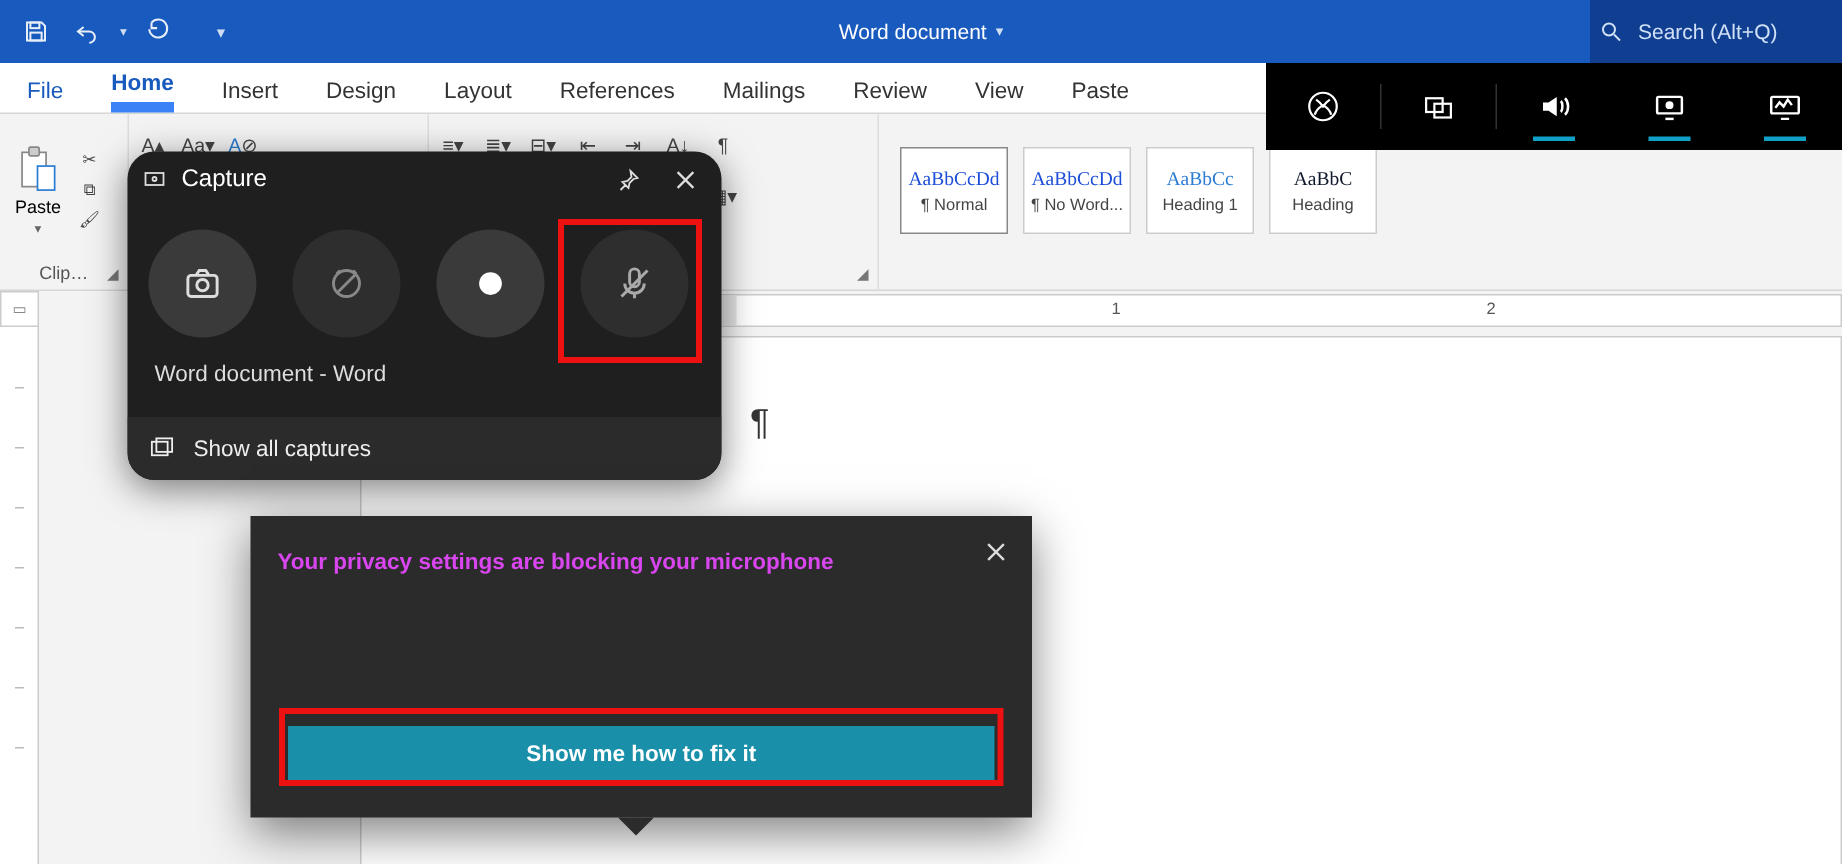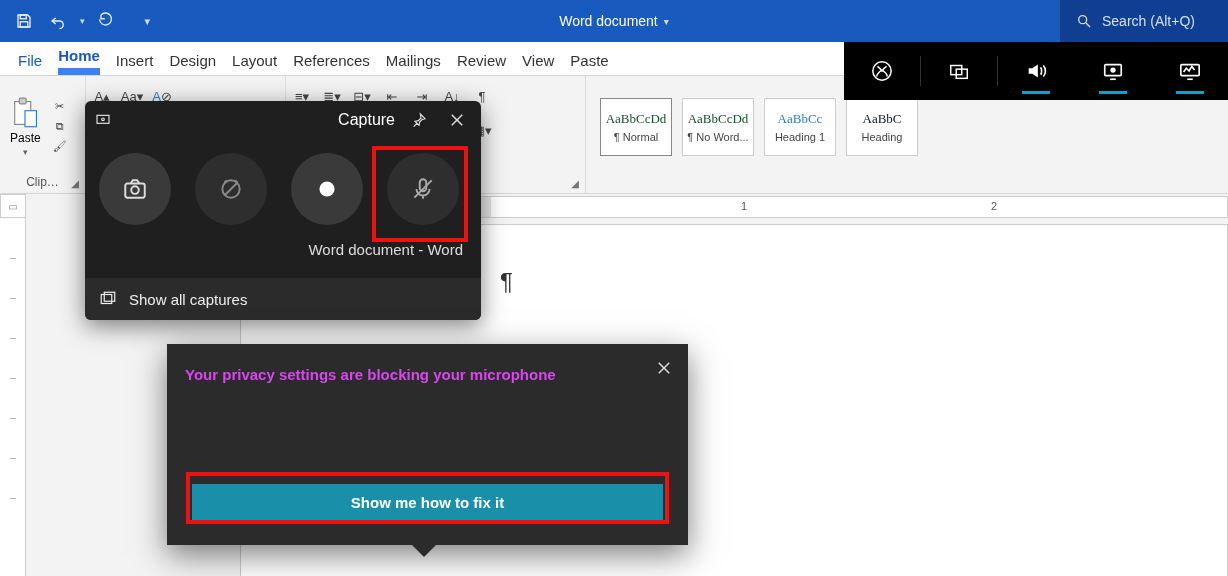--- a/index.html
+++ b/index.html
@@ -7,26 +7,26 @@
   body { position: relative; }
 
   
   .titlebar { height: 42px; background: #185ABD; display: flex; align-items: center; color: #fff; position: relative; }
   .titlebar .qat { display: flex; align-items: center; gap: 10px; padding-left: 12px; height: 100%; }
   .titlebar .qat .qat-btn svg path, .titlebar .qat .qat-btn svg rect { stroke: #fff; }
   .qat-btn { width: 24px; height: 24px; display: flex; align-items: center; justify-content: center; opacity: .9; }
   .qat-sep { width: 6px; }
   .doc-title { position: absolute; left: 50%; transform: translateX(-50%); font-size: 14px; display:flex; align-items:center; gap:6px; color:#fff;}
   .doc-title .caret { font-size: 10px; opacity:.8;}
-  .search-box { position: absolute; right: 0; top: 0; height: 42px; width: 168px; background: #103F91; display: flex; align-items: center; padding: 0 16px; gap: 10px; }
+  .search-box { position: absolute; right: 0; top: 0; height: 42px; width: 168px; background: #103F91; display: flex; align-items: center; padding: 0 6px; gap: 10px; }
   .search-box svg { flex: 0 0 16px; }
   .search-text { color: #cfe0f7; font-size: 14px; white-space: nowrap; }
 
   
-  .ribbon-tabs { height: 34px; background: #fff; display: flex; align-items: flex-end; padding-left: 18px; border-bottom: 1px solid #d6d6d6; gap: 16px; font-size: 15px; color:#333;}
+  .ribbon-tabs { height: 34px; background: #fff; display: flex; align-items: flex-end; padding-left: 18px; border-bottom: 1px solid #d6d6d6; gap: 32px; font-size: 15px; color:#333;}
   .ribbon-tab { padding-bottom: 6px; cursor:pointer; }
   .ribbon-tab.active { color: #185ABD; border-bottom: 7px solid #3b82f6; font-weight:600; padding-bottom:4px;}
   .ribbon-tab.file { color: #185ABD; font-weight:400; }
 
   
   .ribbon-body { height: 118px; background: #f3f3f3; border-bottom: 1px solid #d6d6d6; display: flex; position: relative; }
   .grp { border-right: 1px solid #ddd; display: flex; flex-direction: column; justify-content: space-between; padding: 4px 6px 2px 6px; }
   .grp-label { text-align: center; font-size: 12px; color: #555; padding: 2px 0; position:relative;}
   .grp-label .dialog-launch { position:absolute; right:0; bottom:2px; font-size:10px; color:#777;}
   .grp-content { flex: 1; display: flex; align-items: center; gap: 6px; }
@@ -35,21 +35,21 @@
   .paste-label { font-size:12px;}
   .small-col { display:flex; flex-direction:column; gap:6px;}
   .mini { width:18px; height:14px; display:flex; align-items:center; justify-content:center; font-size:11px; color:#444;}
   .font-grp { width:260px;}
   .icon-row { display:flex; gap:10px; margin-top:6px; align-items:center;}
   .ic { width:20px; height:20px; display:flex; align-items:center; justify-content:center; font-size:13px; color:#444;}
   .para-grp { width:300px;}
   .styles-grp { flex:0 0 auto; padding-left:14px;}
   .style-tile { width:72px; height:58px; border:1px solid #ccc; background:#fff; display:flex; flex-direction:column; align-items:center; justify-content:center; font-size:11px; color:#666; margin-right:4px;}
   .style-tile.sel { border-color:#888;}
-  .style-tile .preview { font-size:13px; color:#14532d; font-family:Georgia,serif;}
+  .style-tile .preview { font-size:13px; color:#1d4ed8; font-family:Georgia,serif;}
   .style-tile .nm { font-size:11px; color:#444; margin-top:4px;}
 
   
   .doc-area { position:absolute; top:194px; left:0; right:0; bottom:0; background:#f3f3f3;}
   .ruler-corner { position:absolute; left:0; top:0; width:26px; height:24px; background:#fff; border:1px solid #ccc; display:flex; align-items:center; justify-content:center; font-size:10px; color:#888;}
   .ruler { position:absolute; left:240px; right:0; top:2px; height:22px; background:#fff; border:1px solid #ccc;}
   .ruler-inner { position:absolute; left:0; top:0; bottom:0; width:250px; background:#e6e6e6;}
   .tick-num { position:absolute; top:3px; font-size:11px; color:#555;}
   .vgutter { position:absolute; left:0; top:24px; bottom:0; width:26px; background:#fff; border-right:1px solid #ccc;}
   .page { position:absolute; left:240px; top:30px; width:988px; height:600px; background:#fff; border:1px solid #ccc;}
@@ -57,21 +57,21 @@
   .vgutter .vt { position:absolute; left:10px; width:6px; height:1px; background:#bbb;}
 
   
   .gamebar { position:absolute; right:0; top:42px; width:384px; height:58px; background:#000; display:flex; align-items:stretch;}
   .gb-cell { flex:1; display:flex; align-items:center; justify-content:center; position:relative;}
   .gb-cell.sep::after { content:""; position:absolute; right:0; top:14px; bottom:14px; width:1px; background:#333;}
   .gb-cell.active::before { content:""; position:absolute; bottom:6px; left:50%; transform:translateX(-50%); width:28px; height:3px; background:#10a0c6;}
   .gb-cell svg { width:22px; height:22px; }
 
   
-  .capture { position:absolute; left:85px; top:101px; width:396px; background:#1f1f1f; border-radius:6px; box-shadow:0 6px 24px rgba(0,0,0,.5); overflow:hidden;text-align:right;}
+  .capture { position:absolute; left:85px; top:101px; width:396px; background:#1f1f1f; border-radius:18px; box-shadow:0 6px 24px rgba(0,0,0,.5); overflow:hidden;}
   .cap-head { height:38px; display:flex; align-items:center; padding:0 10px; gap:10px;}
   .cap-head .title { color:#fff; font-size:16px; flex:1;}
   .cap-head .hd-btn { width:28px; height:28px; display:flex; align-items:center; justify-content:center; color:#ddd;}
   .cap-body { padding:10px 14px 14px 14px;}
   .cap-row { display:flex; gap:24px; align-items:center; position:relative; padding:4px 0 10px 0;}
   .cap-btn { width:72px; height:72px; border-radius:50%; background:#2e2e2e; display:flex; align-items:center; justify-content:center;}
   .cap-btn.light { background:#3a3a3a;}
   .cap-btn svg { width:26px; height:26px;}
   .cap-appname { color:#ddd; font-size:15px; padding:6px 4px;}
   .cap-footer { background:#2b2b2b; padding:12px 14px; display:flex; align-items:center; gap:12px; color:#eee; font-size:15px;}

